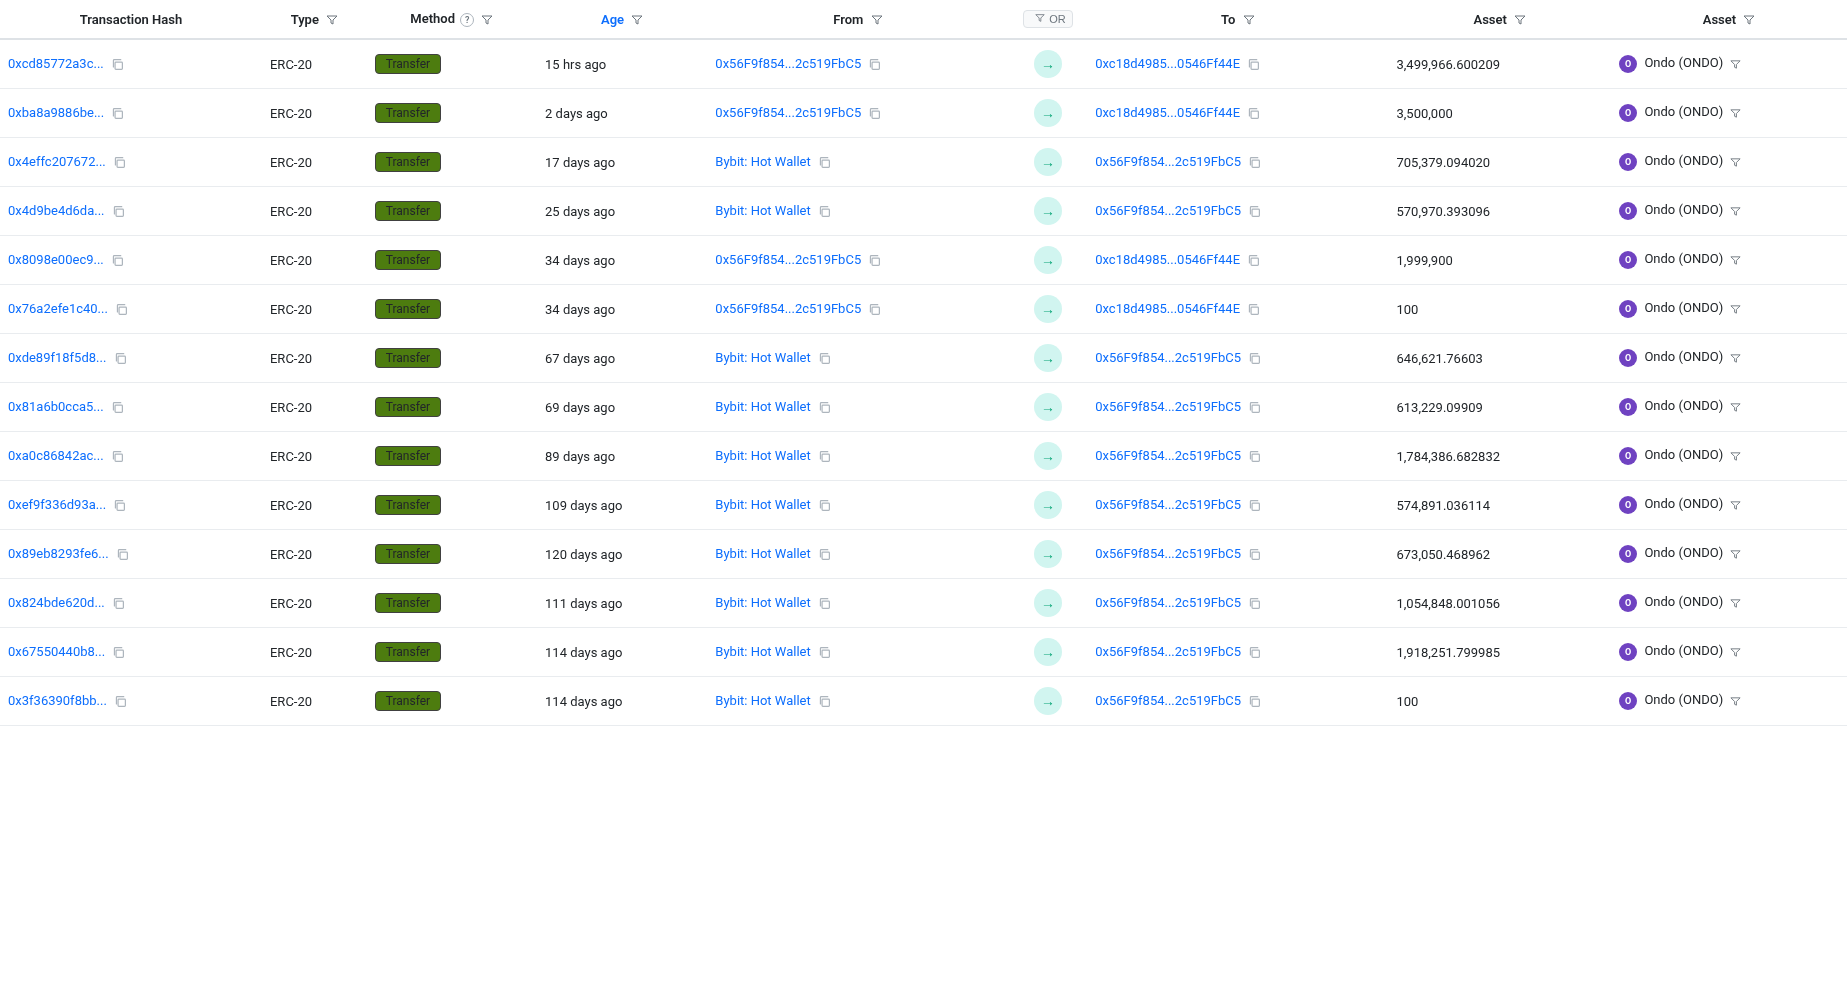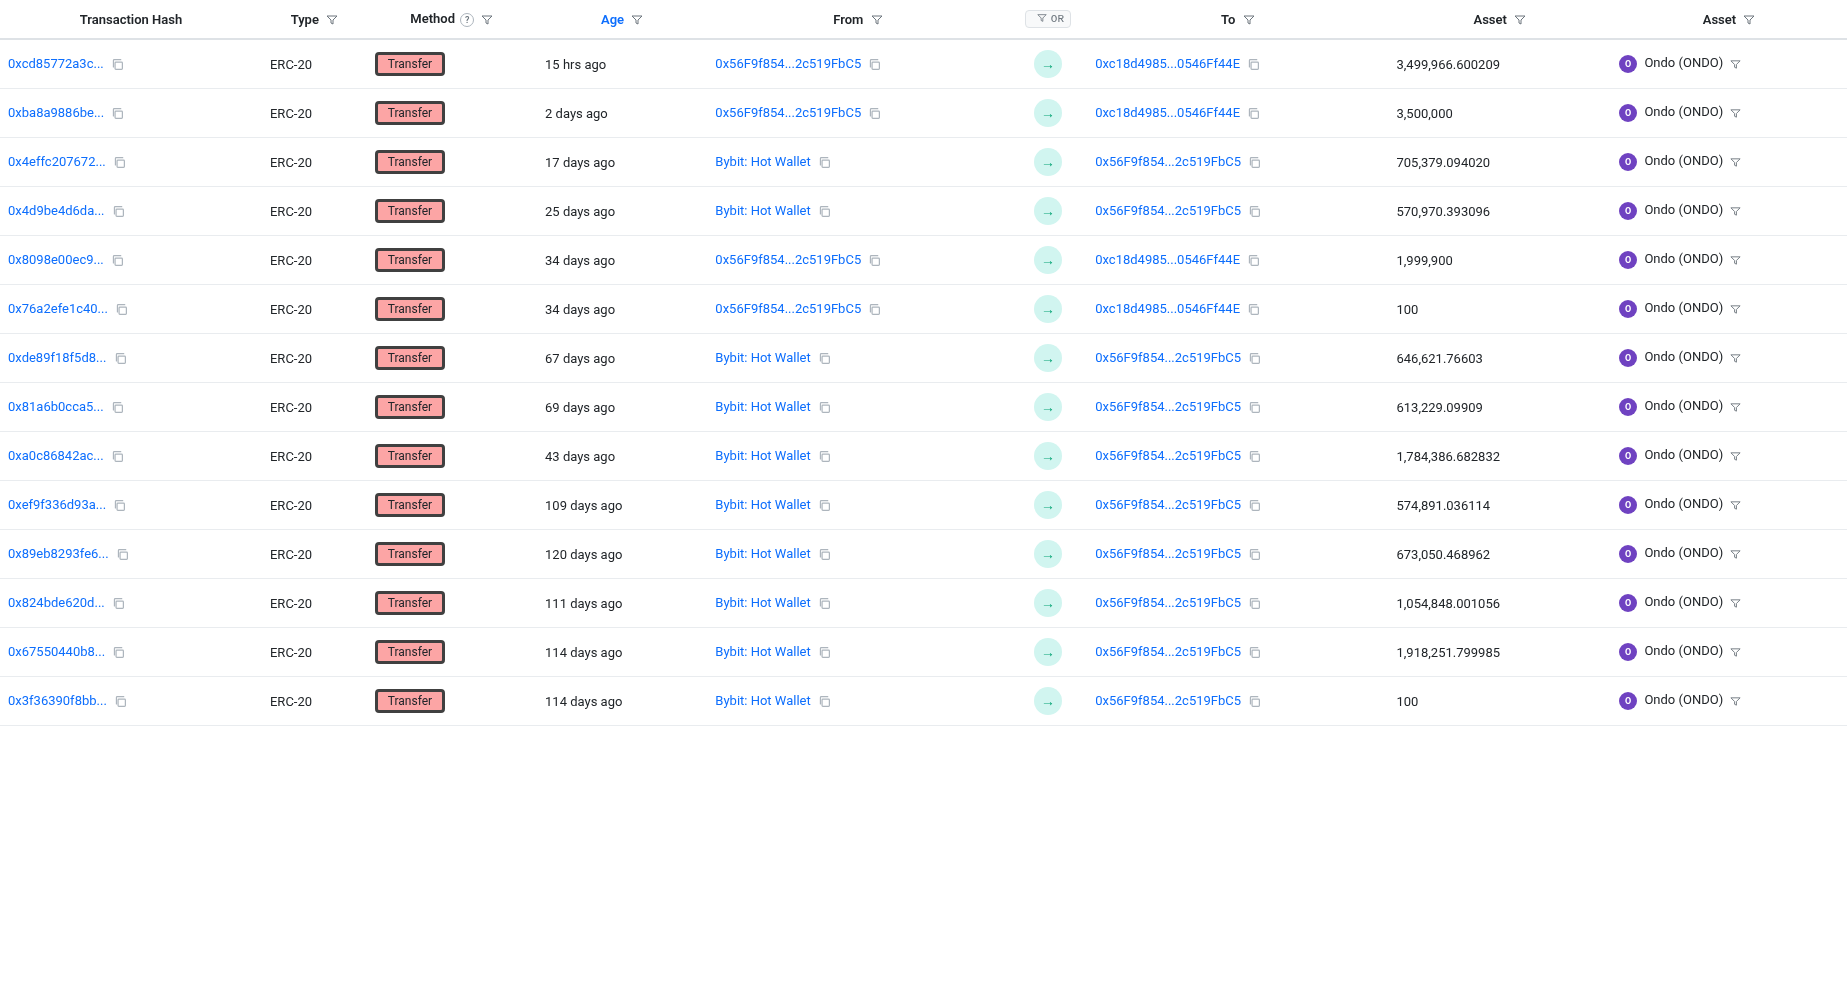--- a/index.html
+++ b/index.html
@@ -71,25 +71,25 @@
       height: 12px;
       margin-left: 4px;
       cursor: pointer;
       color: #6c757d;
       vertical-align: middle;
     }
 
     .method-badge {
       display: inline-block;
       padding: 2px 10px;
-      border: 3px solid #404040;
+      border: 1px solid #404040;
       border-radius: 4px;
       font-size: 12px;
       color: #212529;
-      background: #fca5a5;
+      background: #4d7c0f;
       cursor: default;
     }
 
     .arrow-btn {
       display: inline-flex;
       align-items: center;
       justify-content: center;
       width: 28px;
       height: 28px;
       border-radius: 50%;
@@ -105,21 +105,20 @@
       align-items: center;
       justify-content: center;
       padding: 2px 6px;
       border-radius: 4px;
       background: #f8f9fa;
       border: 1px solid #dee2e6;
       font-size: 11px;
       color: #6c757d;
       cursor: pointer;
       gap: 3px;
-      font-family: Liberation Mono, monospace;
     }
 
     .asset-icon {
       display: inline-flex;
       align-items: center;
       justify-content: center;
       width: 18px;
       height: 18px;
       border-radius: 50%;
       background: #6f42c1;
@@ -666,21 +665,21 @@
         </svg>
       </span>
     </td>
     <td class="col-type">
       <span>ERC-20</span>
     </td>
     <td class="col-method">
       <span class="method-badge">Transfer</span>
     </td>
     <td class="col-age">
-      <span>43 days ago</span>
+      <span>89 days ago</span>
     </td>
     <td class="col-from">
       <a href="#" class="link-blue">Bybit: Hot Wallet</a>
       <span class="copy-icon">
         <svg width="13" height="13" viewBox="0 0 16 16" fill="none" xmlns="http://www.w3.org/2000/svg">
           <rect x="5" y="5" width="9" height="9" rx="1" stroke="#adb5bd" stroke-width="1.5"></rect>
           <path d="M3 11V3a1 1 0 011-1h8" stroke="#adb5bd" stroke-width="1.5" stroke-linecap="round"></path>
         </svg>
       </span>
     </td>

